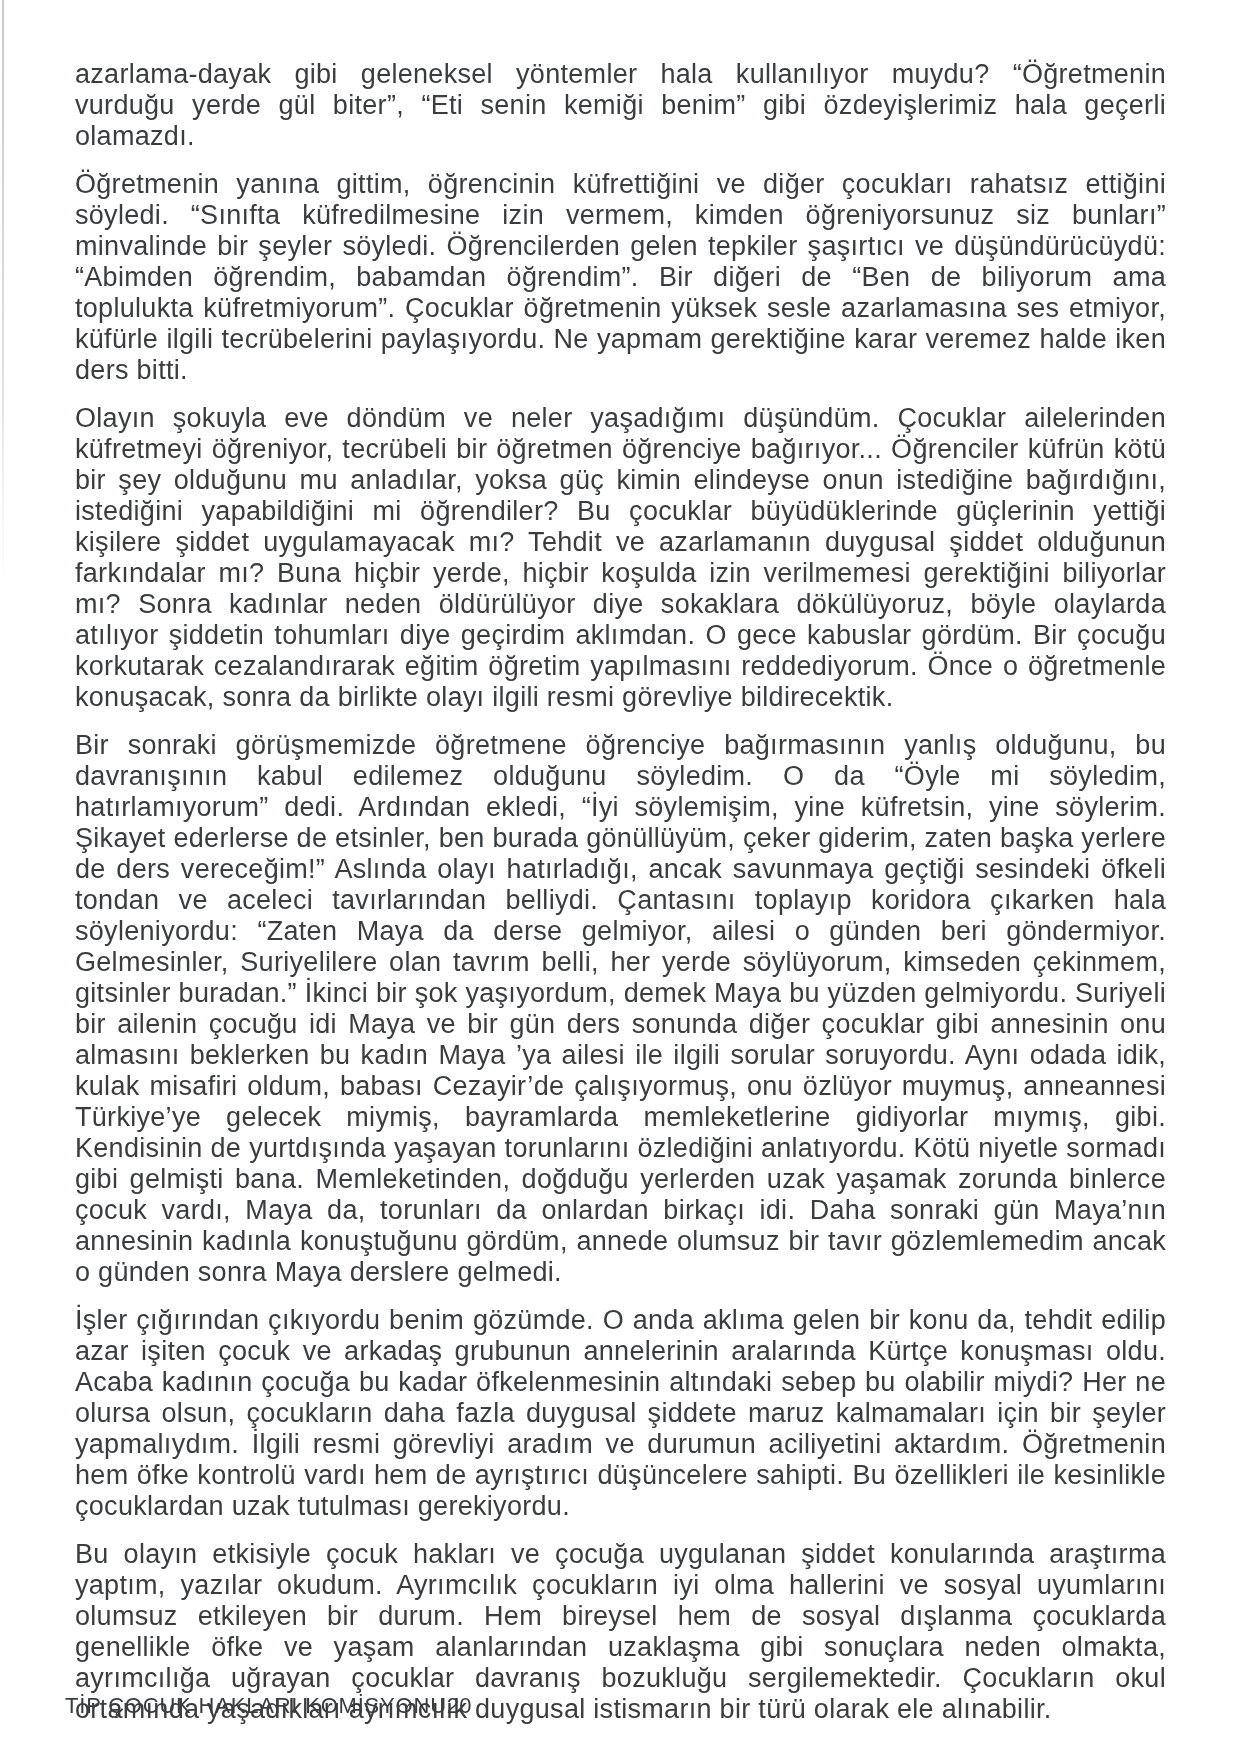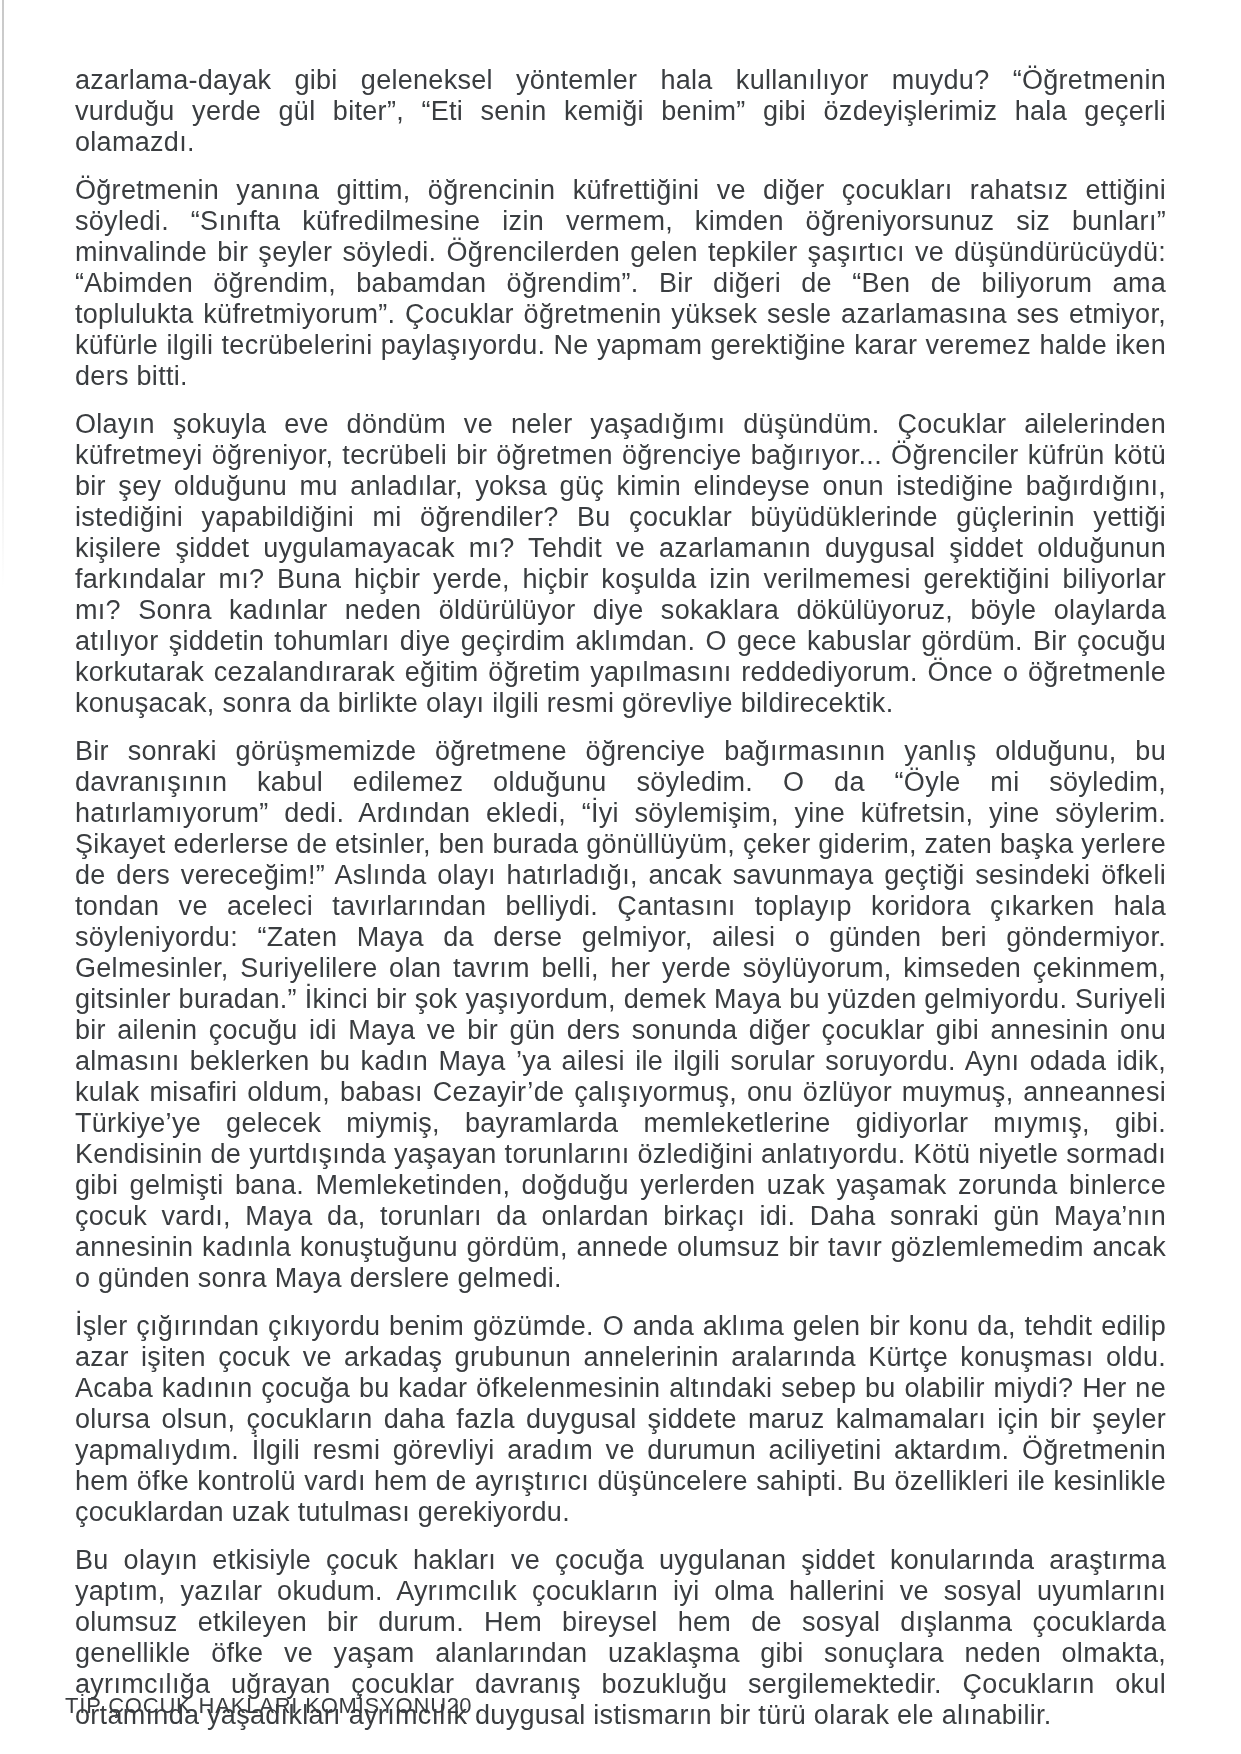--- a/index.html
+++ b/index.html
@@ -20,21 +20,21 @@
     position: absolute;
     left: 2px;
     top: 0;
     width: 2px;
     height: 588px;
     background: linear-gradient(to bottom, #c9c9c9 0%, #dedede 60%, rgba(230,230,230,0) 100%);
   }
   .content {
     position: absolute;
     left: 75px;
-    top: 65px;
+    top: 59px;
     width: 1091px;
     font-size: 27px;
     line-height: 31px;
     letter-spacing: 0.3px;
     text-align: justify;
   }
   .content p {
     margin: 0 0 17px 0;
   }
   .footer {

